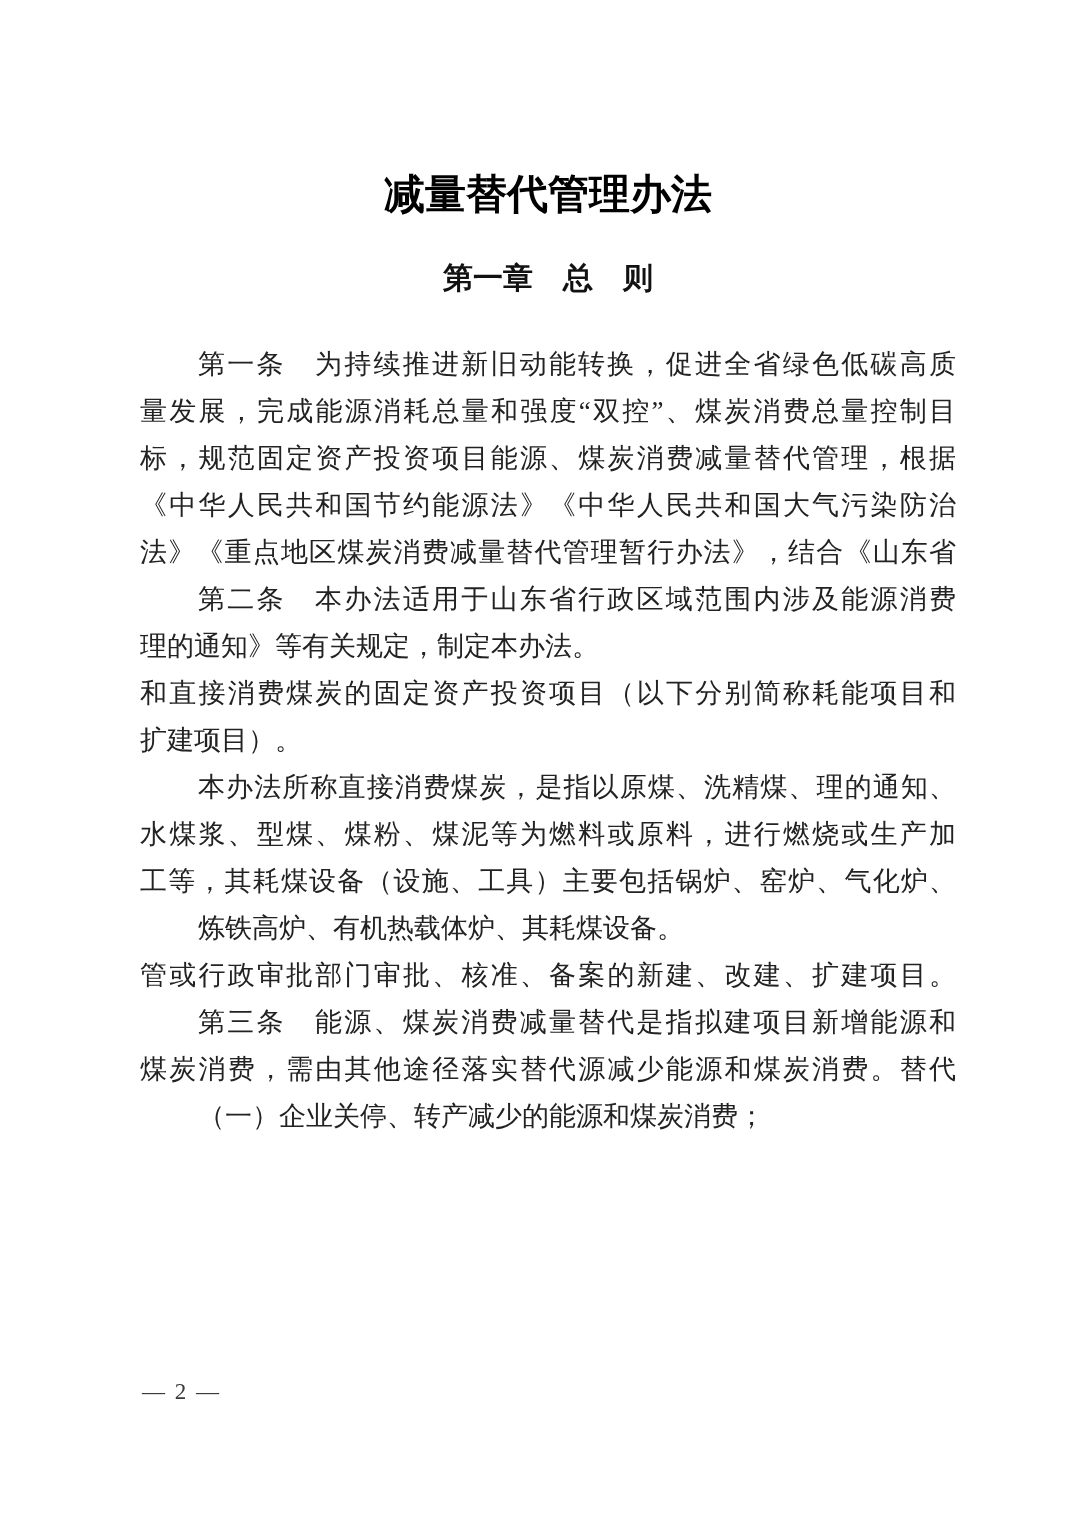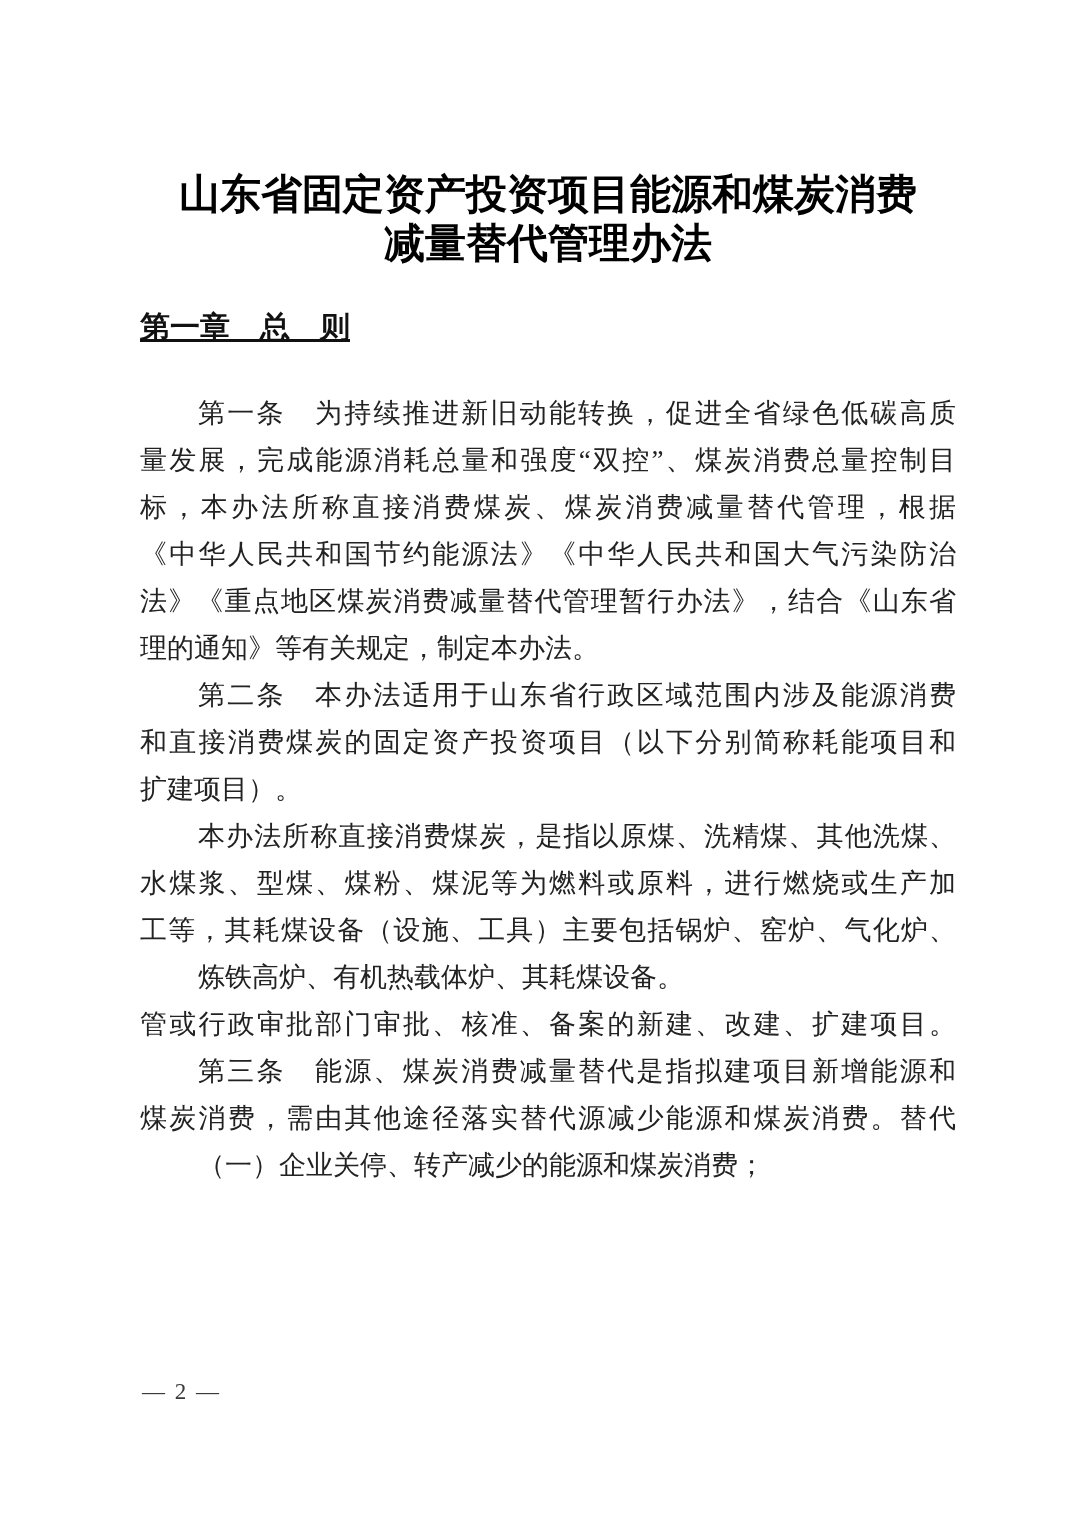--- a/index.html
+++ b/index.html
@@ -31,25 +31,25 @@
     font-weight: bold;
     color: #000000;
     letter-spacing: 0px;
   }
   .doc-title .title-line {
     display: block;
   }
   .chapter {
     margin: 0;
     margin-top: 42px;
+    text-align: center;
     font-size: 30px;
     line-height: 34px;
     font-weight: bold;
     color: #111111;
-    text-decoration: underline;
   }
   .body-text {
     margin-top: 46px;
     font-size: 27px;
     line-height: 47px;
     color: #222222;
   }
   .line {
     height: 47px;
     white-space: nowrap;
@@ -77,37 +77,36 @@
     letter-spacing: 2px;
   }
 </style>
 </head>
 <body>
 
 <div class="page">
   <div class="content">
 
     <h1 class="doc-title">
-      <span class="title-line">山东省固定资产投资项目能源和煤炭消费</span>
       <span class="title-line">减量替代管理办法</span>
     </h1>
 
     <h2 class="chapter">第一章　总　则</h2>
 
     <div class="body-text">
       <div class="line fill indent">第一条　为持续推进新旧动能转换，促进全省绿色低碳高质</div>
       <div class="line fill">量发展，完成能源消耗总量和强度“双控”、煤炭消费总量控制目</div>
-      <div class="line fill">标，本办法所称直接消费煤炭、煤炭消费减量替代管理，根据</div>
+      <div class="line fill">标，规范固定资产投资项目能源、煤炭消费减量替代管理，根据</div>
       <div class="line fill">《中华人民共和国节约能源法》《中华人民共和国大气污染防治</div>
       <div class="line fill">法》《重点地区煤炭消费减量替代管理暂行办法》，结合《山东省</div>
+      <div class="line fill indent">第二条　本办法适用于山东省行政区域范围内涉及能源消费</div>
       <div class="line">理的通知》等有关规定，制定本办法。</div>
-      <div class="line fill indent">第二条　本办法适用于山东省行政区域范围内涉及能源消费</div>
       <div class="line fill">和直接消费煤炭的固定资产投资项目（以下分别简称耗能项目和</div>
       <div class="line">扩建项目）。</div>
-      <div class="line fill indent">本办法所称直接消费煤炭，是指以原煤、洗精煤、其他洗煤、</div>
+      <div class="line fill indent">本办法所称直接消费煤炭，是指以原煤、洗精煤、理的通知、</div>
       <div class="line fill">水煤浆、型煤、煤粉、煤泥等为燃料或原料，进行燃烧或生产加</div>
       <div class="line fill">工等，其耗煤设备（设施、工具）主要包括锅炉、窑炉、气化炉、</div>
       <div class="line indent">炼铁高炉、有机热载体炉、其耗煤设备。</div>
       <div class="line fill">管或行政审批部门审批、核准、备案的新建、改建、扩建项目。</div>
       <div class="line fill indent">第三条　能源、煤炭消费减量替代是指拟建项目新增能源和</div>
       <div class="line fill">煤炭消费，需由其他途径落实替代源减少能源和煤炭消费。替代</div>
       <div class="line indent">（一）企业关停、转产减少的能源和煤炭消费；</div>
     </div>
 
   </div>

